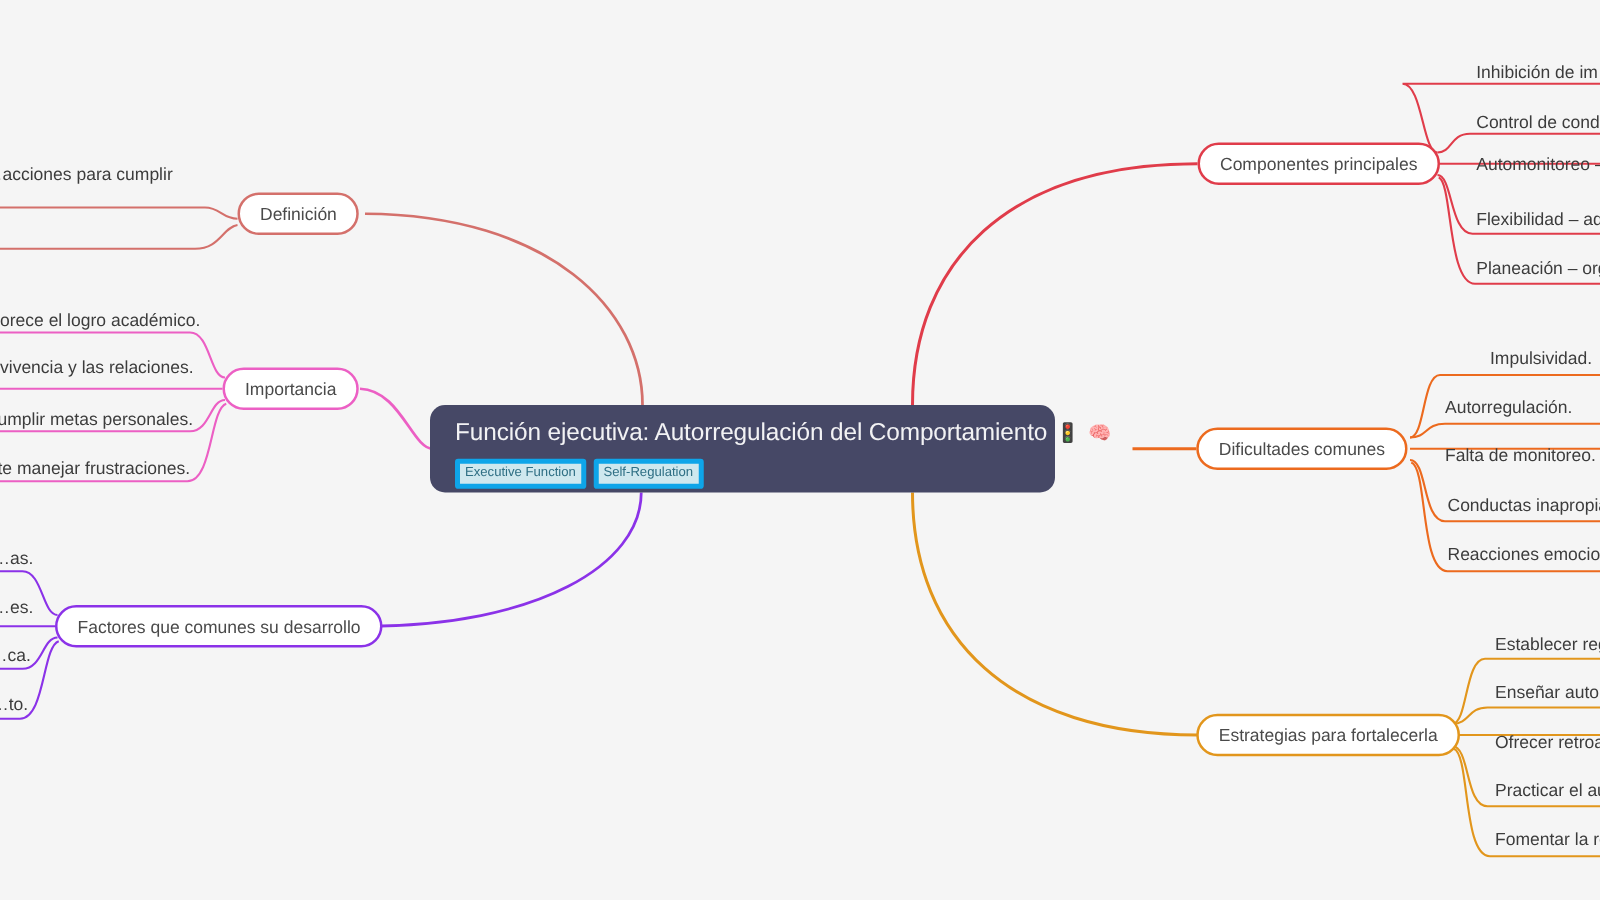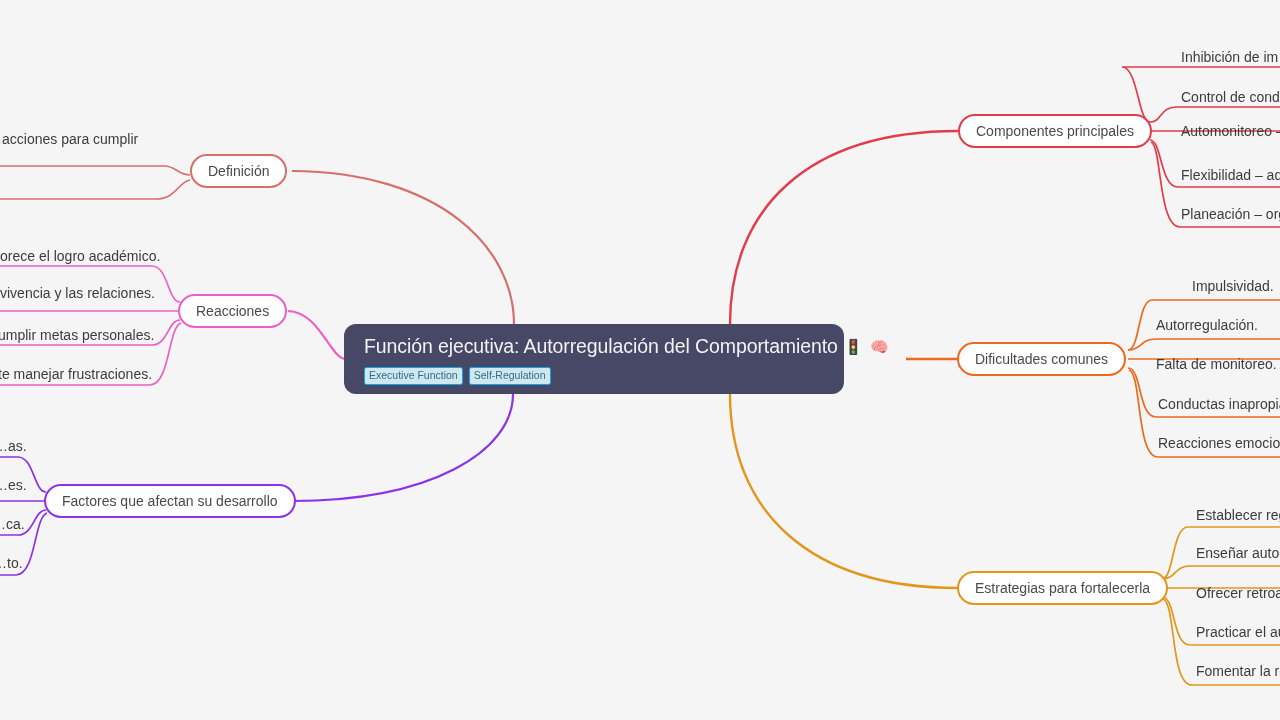--- a/index.html
+++ b/index.html
@@ -56,21 +56,21 @@
     gap: 6px;
     margin-top: 8px;
   }
   .root-tag {
     background: #cfe8ee;
     color: #2f6f84;
     font-size: 10.5px;
     line-height: 13px;
     padding: 1px 4px 2px 4px;
     border-radius: 2.5px;
-    border: 1px solid #0ea5e9;
+    border: 4px solid #0ea5e9;
     white-space: nowrap;
   }
 
   
   .branch-node {
     position: absolute;
     background: #ffffff;
     border: 2.2px solid #cccccc;
     border-radius: 22px;
     height: 34px;
@@ -160,37 +160,37 @@
   </div>
 
   <div class="branch-node" style="left:190px; top:154px; border-color:#d4706b;justify-content:center;">
     <span>Definición</span>
   </div>
   <div class="leaf left" style="left:-12px; top:130px;">
     <span>…acciones para cumplir</span>
   </div>
 
   <div class="branch-node" style="left:178px; top:294px; border-color:#ec5fc4;">
-    <span>Reacciones</span>
+    <span>Importancia</span>
   </div>
   <div class="leaf left" style="left:-14px; top:247px;">
     <span>…orece el logro académico.</span>
   </div>
   <div class="leaf left" style="left:-14px; top:284px;">
     <span>…vivencia y las relaciones.</span>
   </div>
   <div class="leaf left" style="left:-16px; top:326px;">
     <span>…umplir metas personales.</span>
   </div>
   <div class="leaf left" style="left:-16px; top:365px;">
     <span>…te manejar frustraciones.</span>
   </div>
 
   <div class="branch-node" style="left:44px; top:484px; border-color:#8b32e8;">
-    <span>Factores que afectan su desarrollo</span>
+    <span>Factores que comunes su desarrollo</span>
   </div>
   <div class="leaf left" style="left:-6px; top:437px;">
     <span>…as.</span>
   </div>
   <div class="leaf left" style="left:-6px; top:476px;">
     <span>…es.</span>
   </div>
   <div class="leaf left" style="left:-8px; top:515px;">
     <span>…ca.</span>
   </div>

